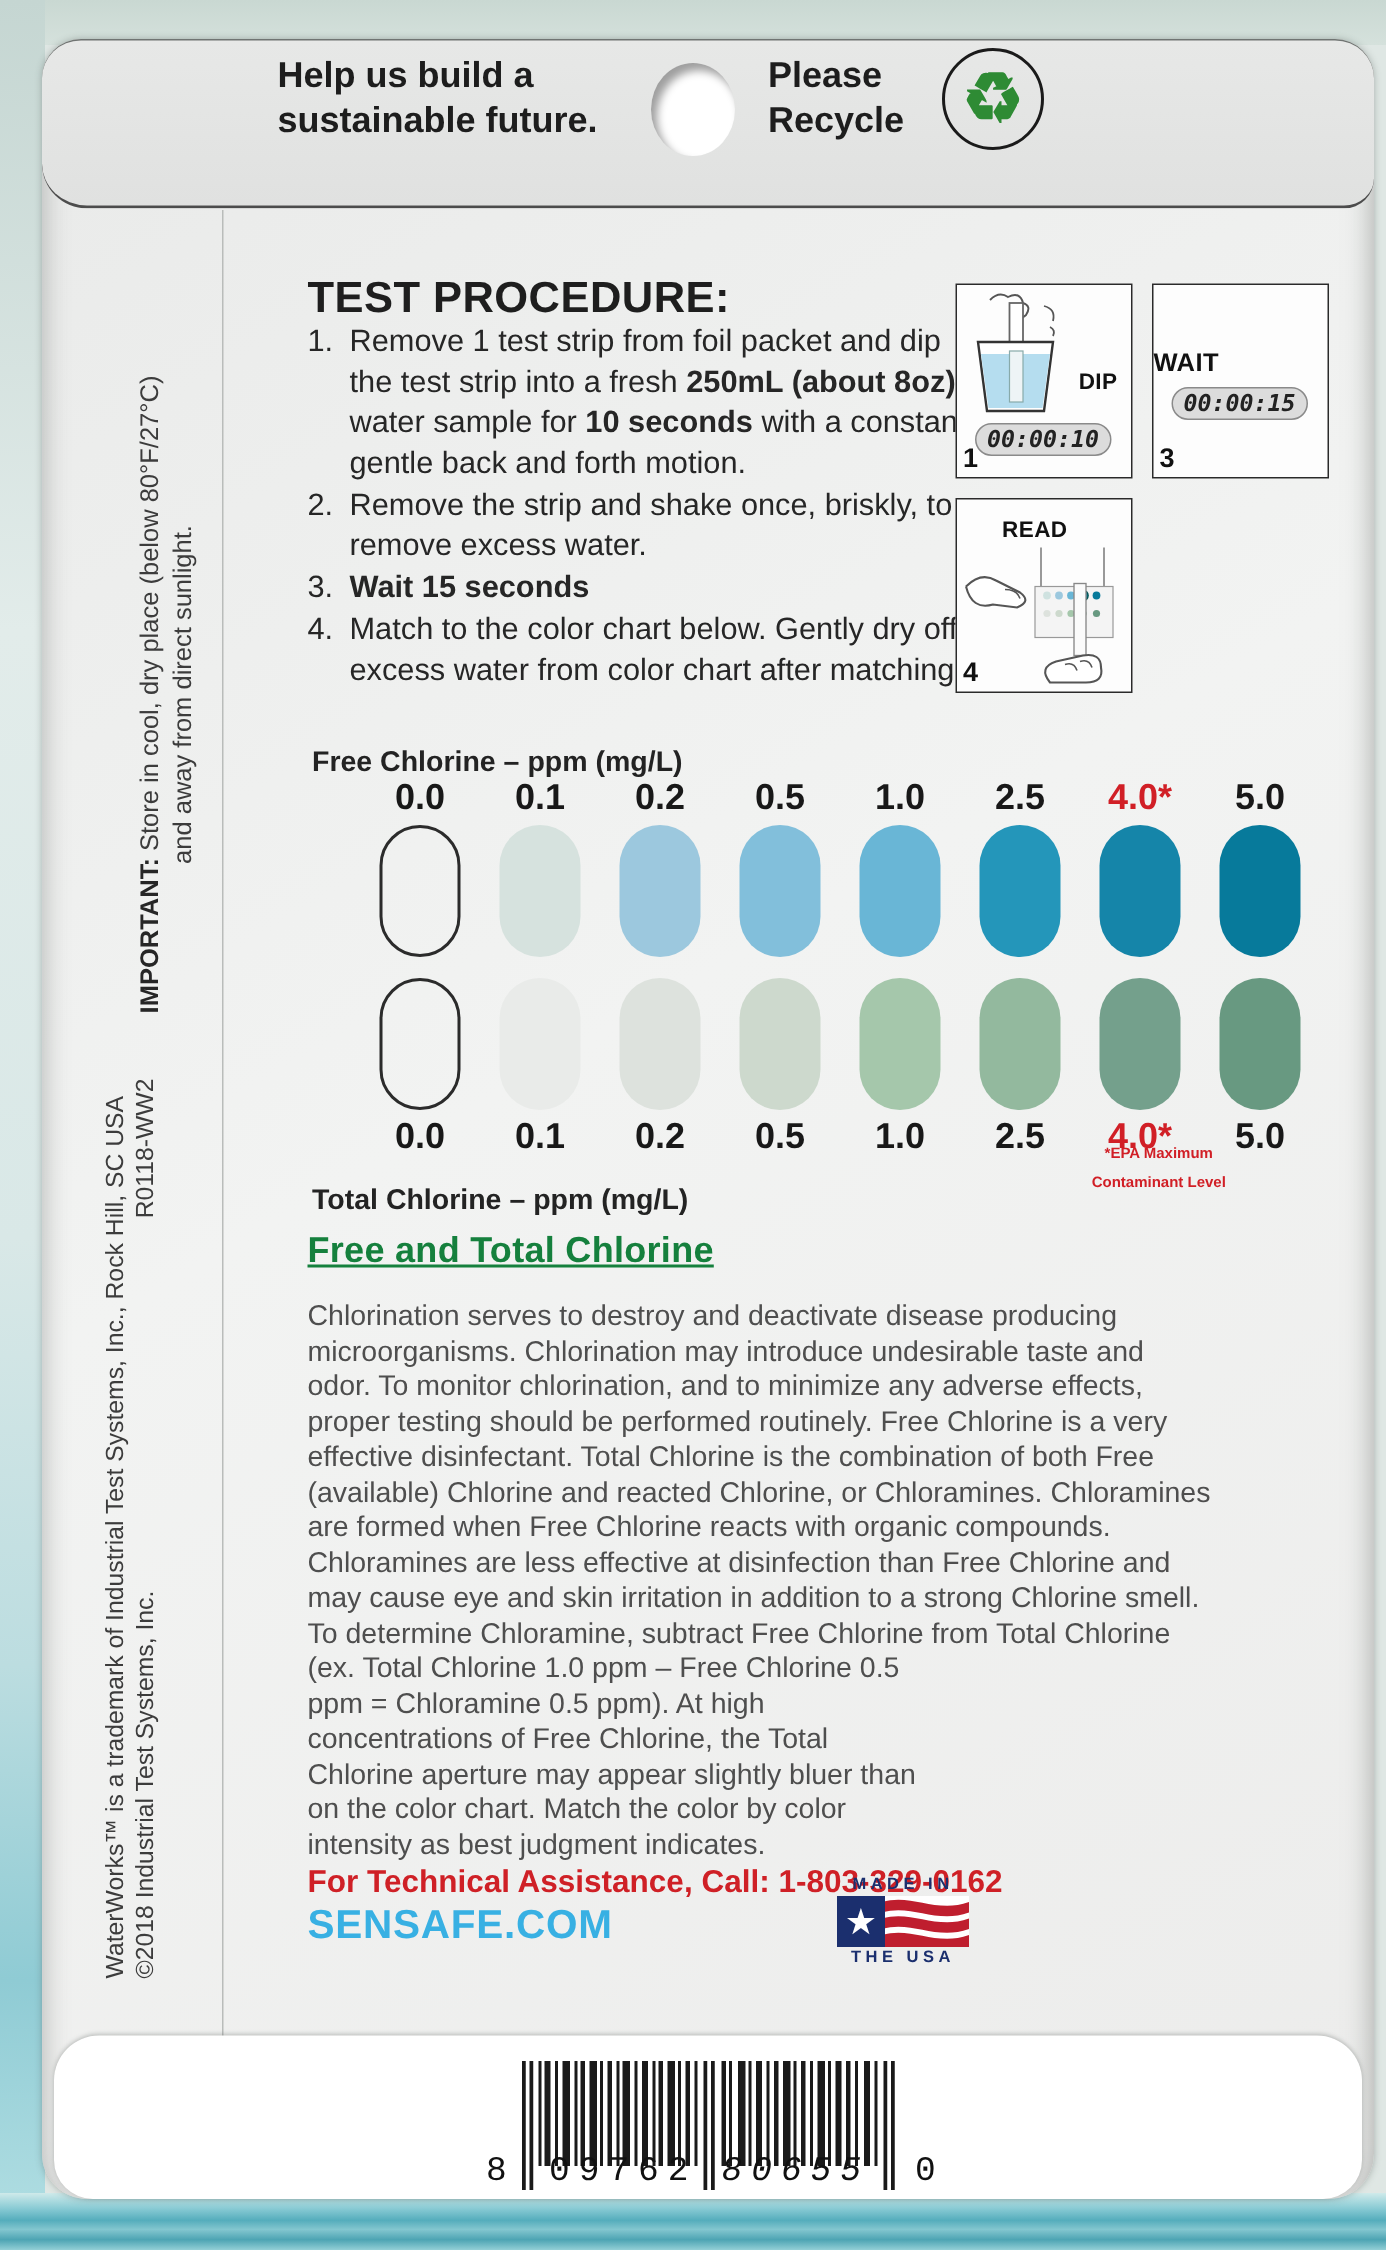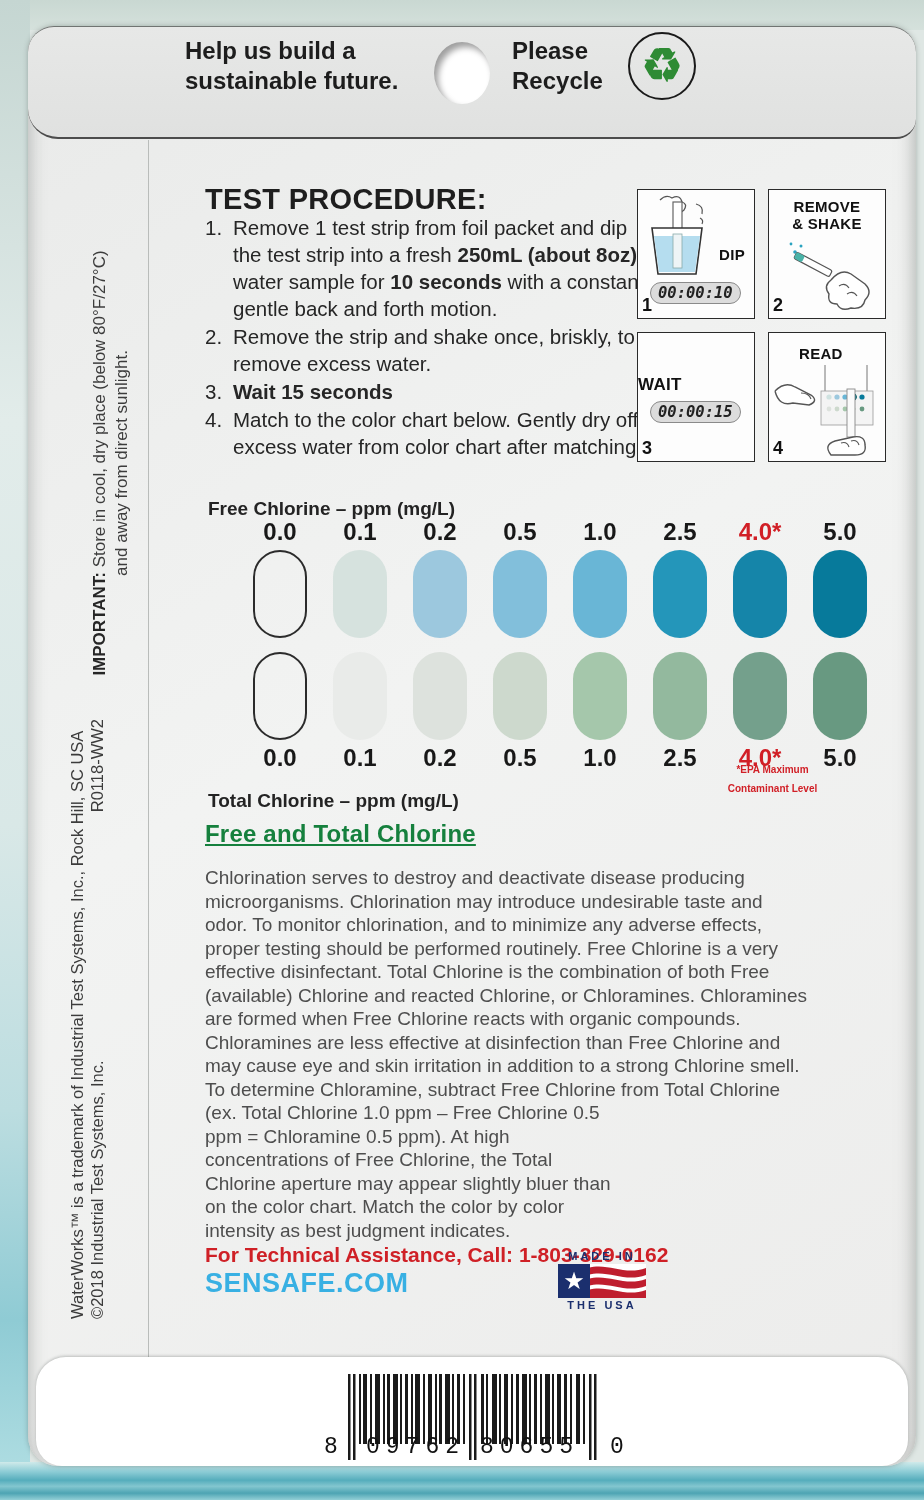--- a/index.html
+++ b/index.html
@@ -147,36 +147,20 @@
       <rect x="34" y="46" width="7" height="12" fill="#cfd8d6"></rect>
       <path d="M12 34 L62 34 L56 80 L18 80 Z" fill="#ffffff" stroke="#333" stroke-width="1.6"></path>
       <path d="M14 42 L60 42 L55 78 L19 78 Z" fill="#b5ddef"></path>
       <rect x="33" y="40" width="9" height="34" fill="#eef4f6" stroke="#8aa" stroke-width="0.8"></rect>
     </svg>
     <span class="step-label" style="right:9px;top:56px;">DIP</span>
     <span class="timer" style="left:12px;bottom:14px;">00:00:10</span>
     <span class="step-num">1</span>
   </div>
 
-  <div class="stepbox">
-    <span class="step-label" style="left:0;right:0;top:8px;text-align:center;">
-      <span>REMOVE</span><br>
-      <span>&amp; SHAKE</span>
-    </span>
-    <svg width="110" height="80" viewBox="0 0 110 80" style="position:absolute;left:4px;bottom:4px;">
-      <circle cx="22" cy="18" r="1.8" fill="#2aa3c0"></circle>
-        <circle cx="28" cy="12" r="1.5" fill="#2aa3c0"></circle>
-        <circle cx="18" cy="10" r="1.4" fill="#2aa3c0"></circle>
-      <rect x="24" y="18" width="40" height="7" rx="2" transform="rotate(28 24 18)" fill="#fff" stroke="#555" stroke-width="1.2"></rect>
-      <rect x="24" y="18" width="9" height="7" rx="2" transform="rotate(28 24 18)" fill="#49b3a8"></rect>
-      <path d="M58 46 q-8 6 -2 14 q-2 10 8 10 q4 8 14 4 q12 2 14 -8 q8 -8 0 -16 l-14 -10 q-10 -6 -20 6" fill="#fff" stroke="#555" stroke-width="1.4"></path>
-      <path d="M66 52 q6 -4 10 2 M74 60 q6 -4 10 2" fill="none" stroke="#555" stroke-width="1.1"></path>
-    </svg>
-    <span class="step-num">2</span>
-  </div>
 
   <div class="stepbox">
     <span class="step-label" style="left:0;right:0;top:42px;font-size:17px;">WAIT</span>
     <span class="timer" style="left:12px;top:68px;">00:00:15</span>
     <span class="step-num">3</span>
   </div>
 
   <div class="stepbox">
     <span class="step-label" style="left:30px;top:12px;">READ</span>
     <svg width="112" height="96" viewBox="0 0 112 96" style="position:absolute;left:2px;top:30px;">
@@ -370,15 +354,15 @@
       <rect x="216" y="0" width="3" height="70"></rect>
         <rect x="222" y="0" width="2" height="70"></rect>
       <rect x="228" y="0" width="4" height="70"></rect>
         <rect x="235" y="0" width="2" height="70"></rect>
       <rect x="241" y="0" width="2.5" height="86"></rect>
         <rect x="246" y="0" width="2.5" height="86"></rect>
     </g>
   </svg>
   <span class="bc-digit" style="left:-24px;">8</span>
   <span class="bc-digit" style="left:18px;width:100px;text-align:left;letter-spacing:6px;">09762</span>
-  <span class="bc-digit" style="left:132px;width:100px;text-align:left;letter-spacing:6px;">80655</span>
+  <span class="bc-digit" style="left:132px;width:100px;text-align:right;letter-spacing:6px;font-style:italic;">80655</span>
   <span class="bc-digit" style="left:262px;">0</span>
 </div>
 
 </body></html>

